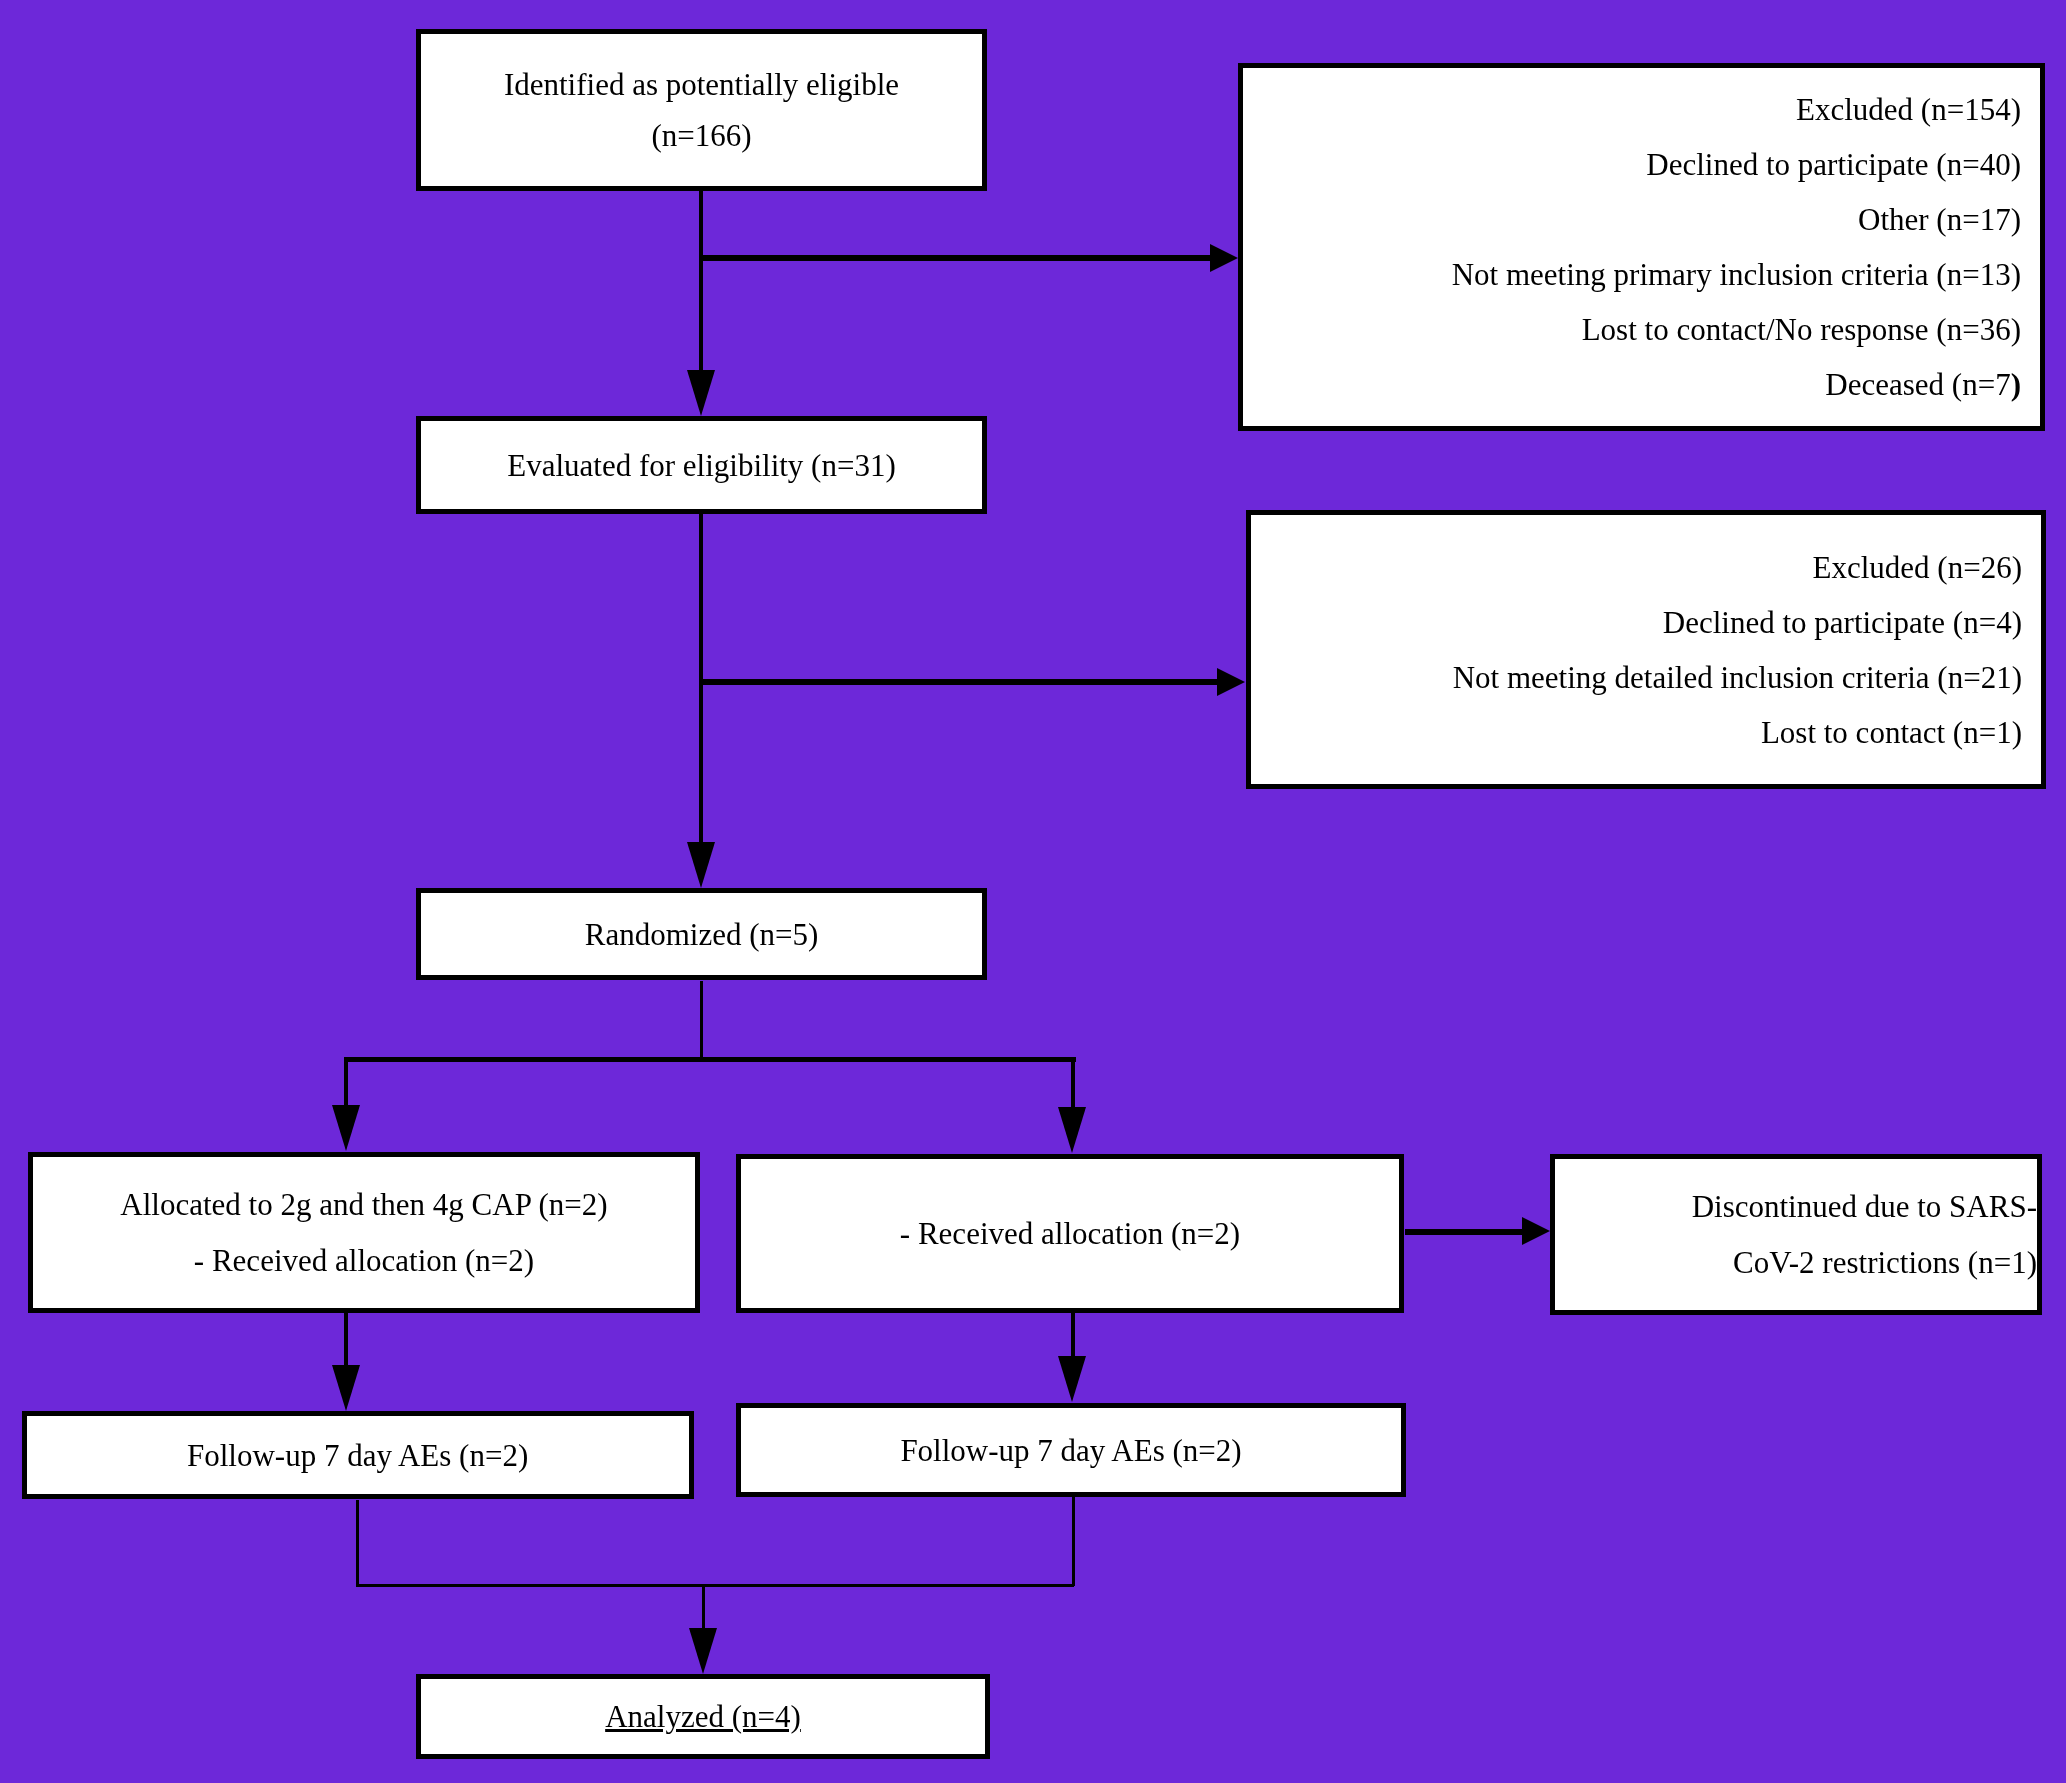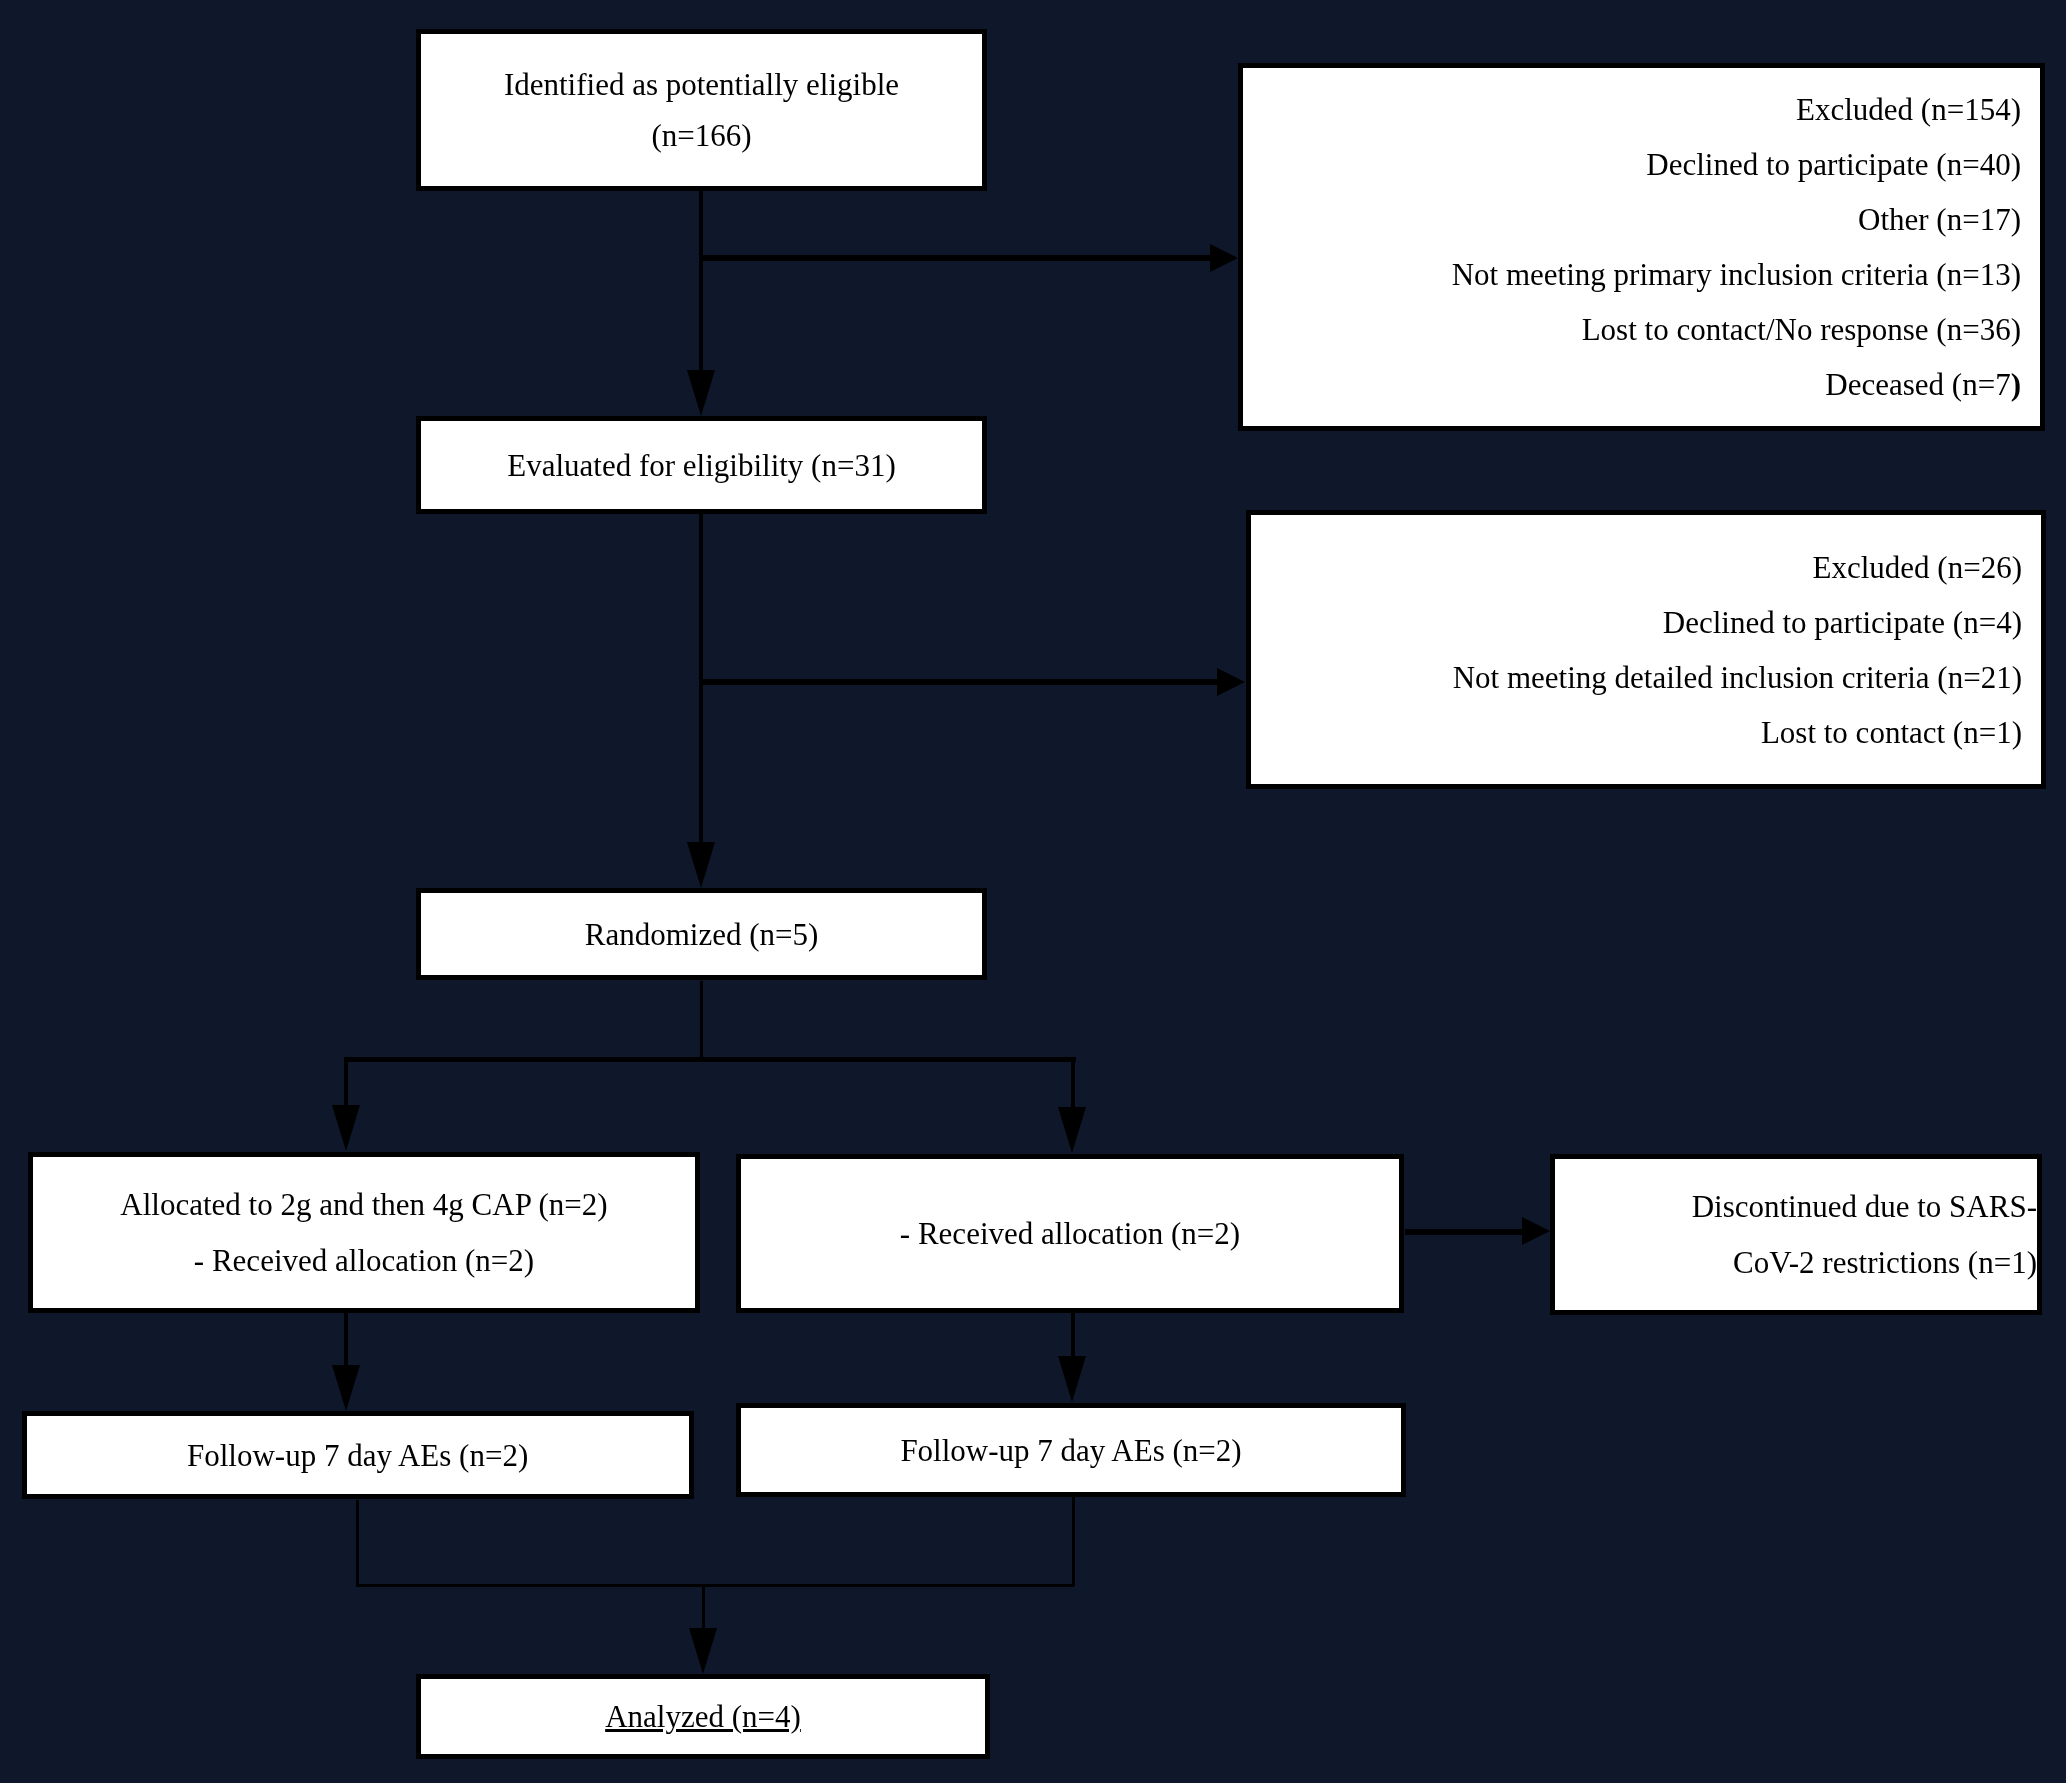--- a/index.html
+++ b/index.html
@@ -1,20 +1,20 @@
 <!DOCTYPE html>
 <html style="font-size:8.2px"><head>
 <meta charset="utf-8">
 <title>Flow diagram</title>
 <style>
   html,body{margin:0;padding:0;background:#ffffff;}
   .page{
     position:relative;
     width:2066px;height:1783px;
-    background:#0f172a;
+    background:#6d28d9;
     font-family:"Liberation Serif","DejaVu Serif",serif;
     color:#000000;
     overflow:hidden;
   }
   .box{
     position:absolute;
     box-sizing:border-box;
     border:5.1px solid #000000;
     background:#ffffff;
     display:flex;flex-direction:column;justify-content:center;

